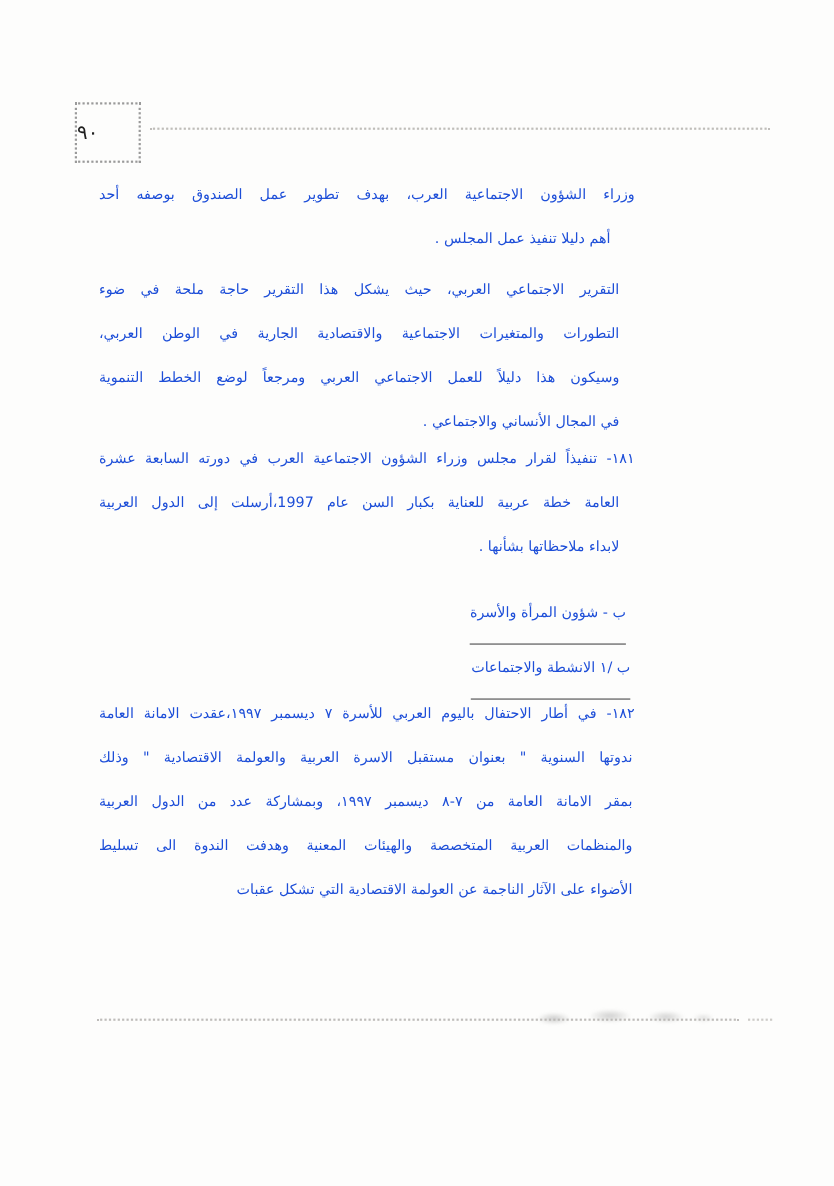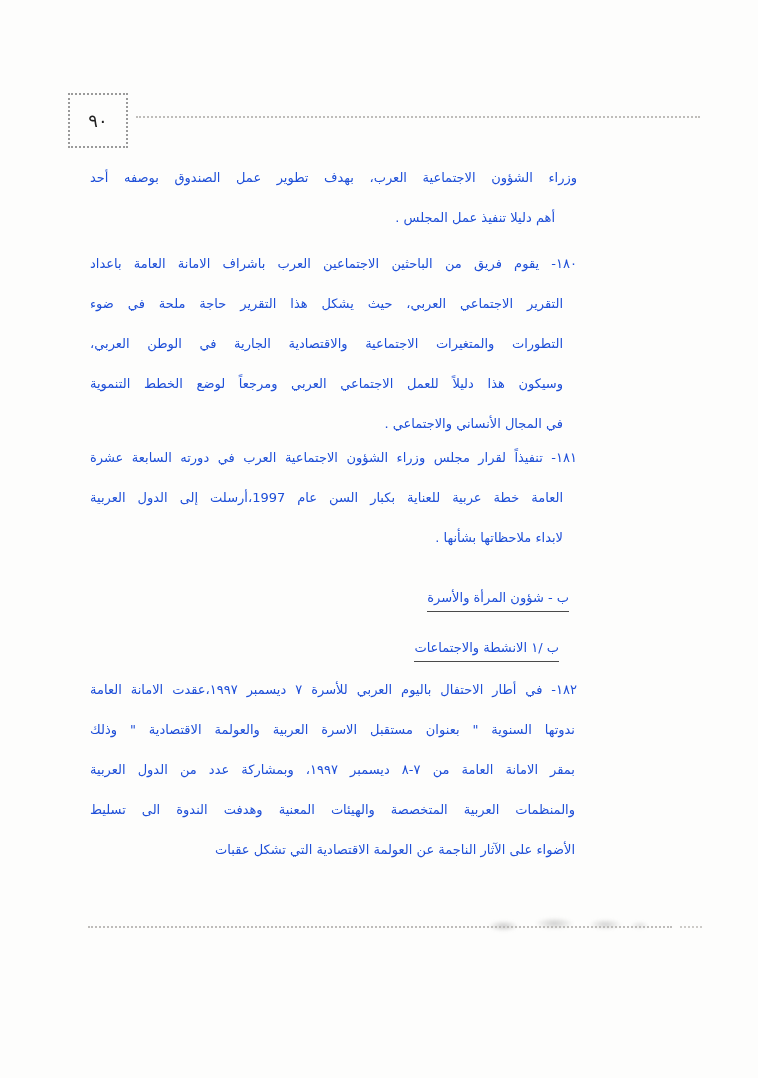--- a/index.html
+++ b/index.html
@@ -7,21 +7,21 @@
     width: 758px; height: 1078px;
     position: relative;
     background: #fdfdfc;
     font-family: "DejaVu Sans", sans-serif;
     overflow: hidden;
   }
   .pagenum-box {
     position: absolute; left: 68px; top: 93px;
     width: 60px; height: 55px;
     border: 2px dotted #9a9a9a;
-    display: flex; align-items: center; justify-content: center;
+    display: flex; align-items: center; 
     font-size: 18px; color: #1f1f1f;
     box-sizing: border-box;
   }
   .rule-top {
     position: absolute; left: 136px; top: 116px; width: 564px; height: 0;
     border-bottom: 2px dotted #b5b3af; opacity: .85;
   }
   .content {
     position: absolute; left: 90px; top: 158px; width: 487px;
     direction: rtl; unicode-bidi: embed;
@@ -39,25 +39,25 @@
   .para-181 { margin-top: -6px; }
   .heading-section { margin-top: 20px; }
   .heading-sub { margin-top: 10px; }
   .para-182 { margin-top: 2px; }
   .heading {
     height: 40px; line-height: 40px;
     text-align: right; text-align-last: right;
   }
   .heading .u {
     display: inline-block; line-height: 26px;
-    padding-bottom: 0;
+    padding-bottom: 14px;
     border-bottom: 1.5px solid #4a4a4a;
   }
   .heading-section .u { margin-right: 8px; }
-  .heading-sub .u { margin-right: 18px; }
+  .heading-sub .u { margin-right: 4px; }
   .rule-bottom {
     position: absolute; left: 88px; top: 926px; width: 584px; height: 0;
     border-bottom: 2px dotted #b8b6b3; opacity: .9;
   }
   .rule-bottom-tail {
     position: absolute; left: 680px; top: 926px; width: 22px; height: 0;
     border-bottom: 2px dotted #cdcbc8;
   }
   .smudge {
     position: absolute; left: 478px; top: 908px; width: 170px; height: 30px;
@@ -79,21 +79,20 @@
 <div class="rule-top"></div>
 
 <div class="content" dir="rtl" lang="ar">
 
   <div class="para">
     <div class="line">وزراء الشؤون الاجتماعية العرب، بهدف تطوير عمل الصندوق بوصفه أحد</div>
     <div class="line endline indent-c">أهم دليلا تنفيذ عمل المجلس .</div>
   </div>
 
   <div class="para para-180">
-    <div class="line"><span>١٨٠-</span> <span>يقوم فريق من الباحثين الاجتماعين العرب باشراف الامانة العامة باعداد</span></div>
     <div class="line indent-a">التقرير الاجتماعي العربي، حيث يشكل هذا التقرير حاجة ملحة في ضوء</div>
     <div class="line indent-a">التطورات والمتغيرات الاجتماعية والاقتصادية الجارية في الوطن العربي،</div>
     <div class="line indent-a">وسيكون هذا دليلاً للعمل الاجتماعي العربي ومرجعاً لوضع الخطط التنموية</div>
     <div class="line endline indent-a">في المجال الأنساني والاجتماعي .</div>
   </div>
 
   <div class="para para-181">
     <div class="line"><span>١٨١-</span> <span>تنفيذاً لقرار مجلس وزراء الشؤون الاجتماعية العرب في دورته السابعة عشرة</span></div>
     <div class="line indent-a">العامة خطة عربية للعناية بكبار السن عام 1997،أرسلت إلى الدول العربية</div>
     <div class="line endline indent-a">لابداء ملاحظاتها بشأنها .</div>

